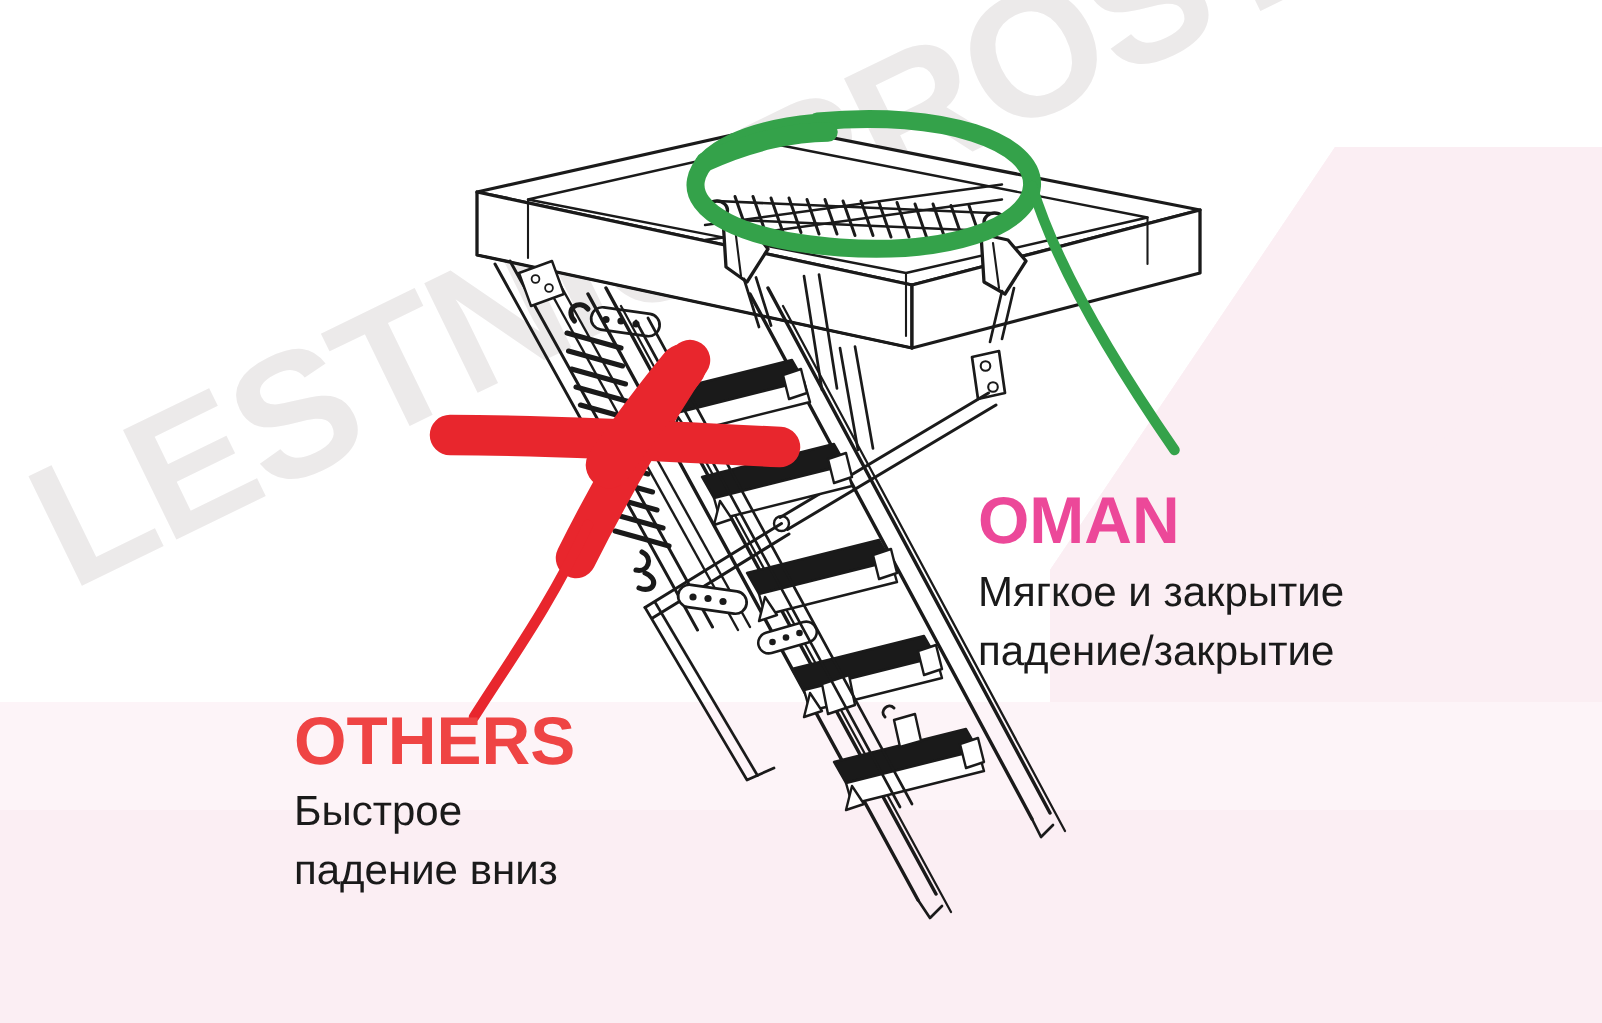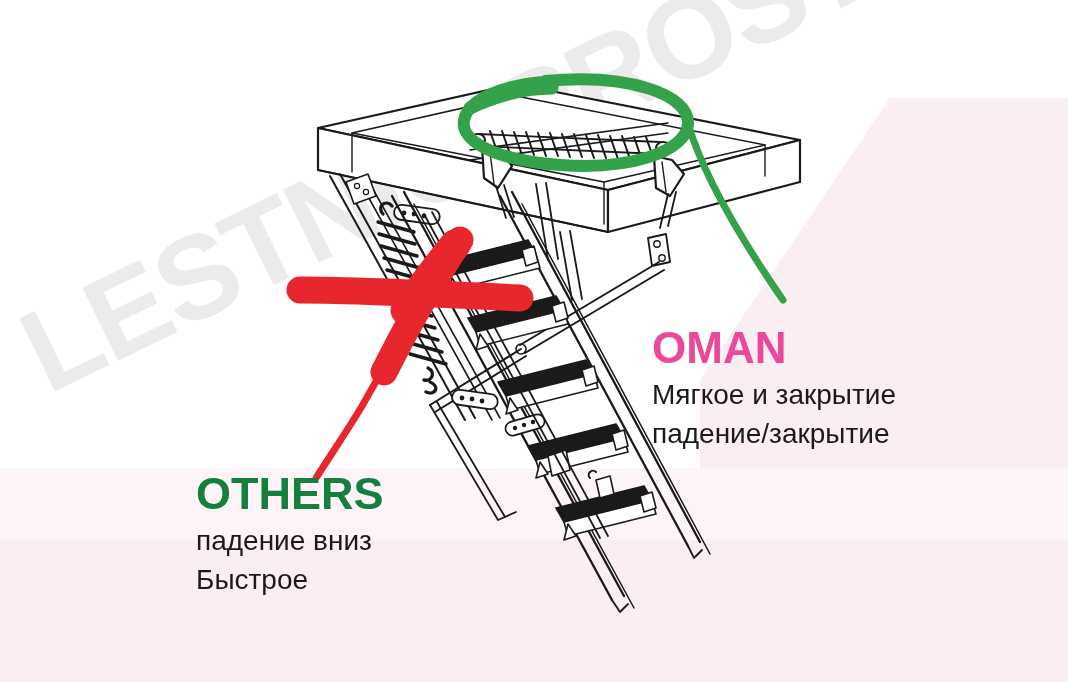--- a/index.html
+++ b/index.html
@@ -77,21 +77,21 @@
   }
   #callout-oman .callout-body {
     font-size: 28px;
   }
 
   #callout-others {
     left: 196px;
     top: 471px;
   }
   #callout-others .callout-title {
-    color: #15803d;
+    color: #ef4444;
     font-size: 45px;
     letter-spacing: 0px;
   }
   #callout-others .callout-body {
     font-size: 28px;
   }
 </style>
 </head>
 <body>
 
@@ -339,18 +339,18 @@
   <div class="layer" id="labels">
 
     <div class="callout" id="callout-oman">
       <div class="callout-title">OMAN</div>
       <div class="callout-body">Мягкое и закрытие</div>
       <div class="callout-body">падение/закрытие</div>
     </div>
 
     <div class="callout" id="callout-others">
       <div class="callout-title">OTHERS</div>
+      <div class="callout-body">Быстрое</div>
       <div class="callout-body">падение вниз</div>
-      <div class="callout-body">Быстрое</div>
     </div>
 
   </div>
 </div>
 
 </body></html>

